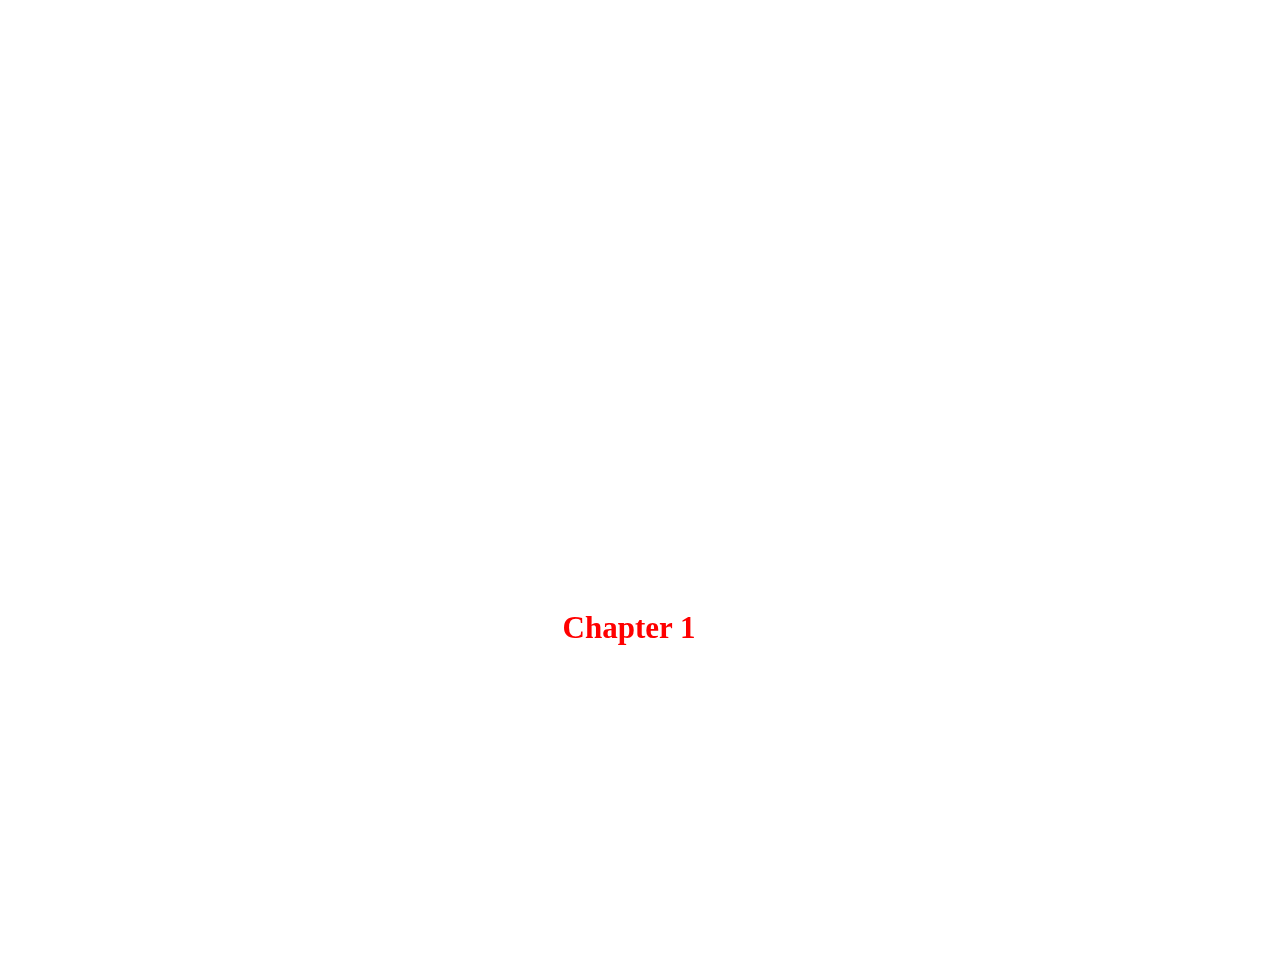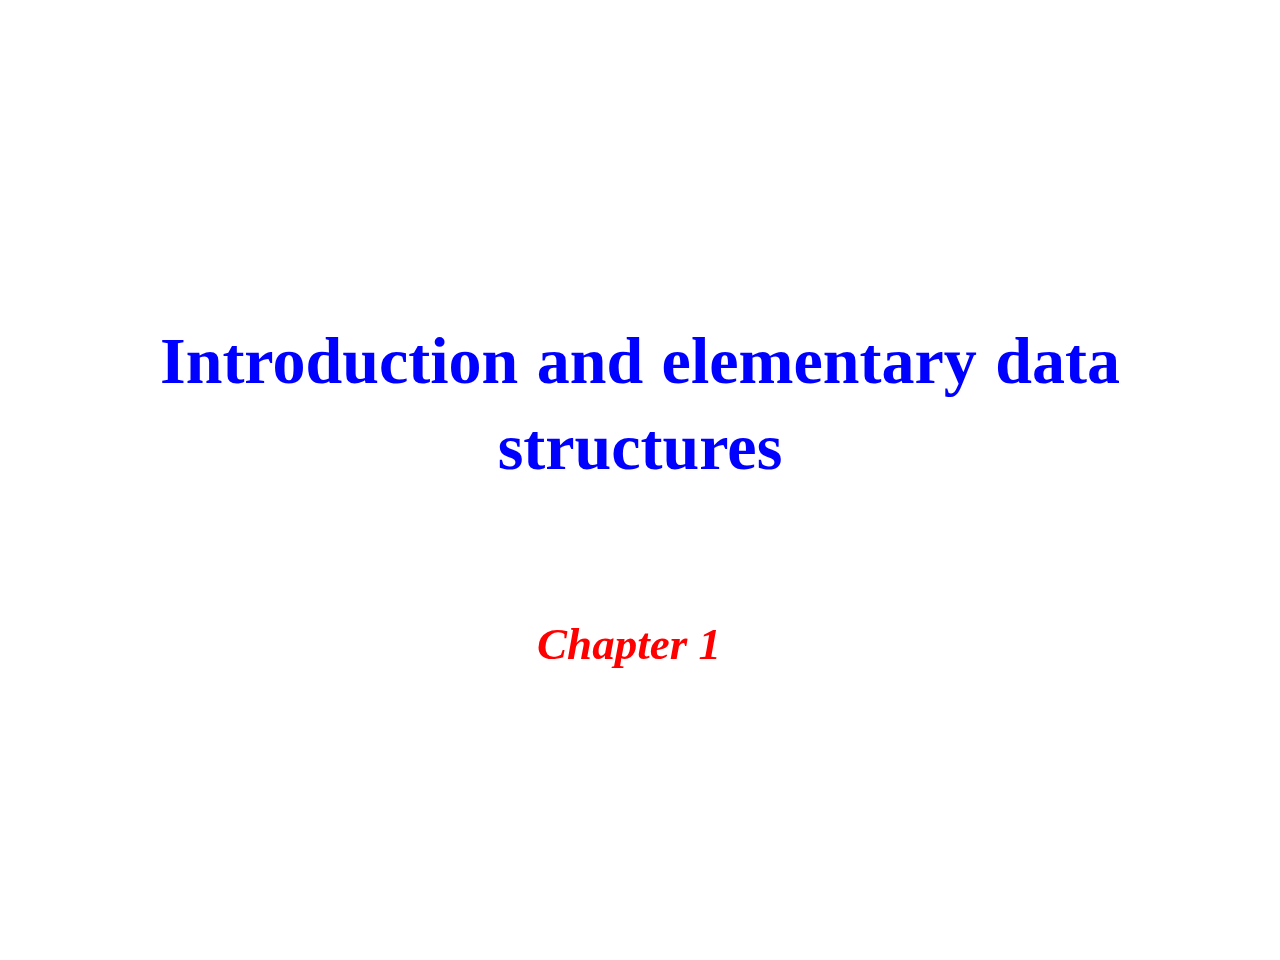--- a/index.html
+++ b/index.html
@@ -47,35 +47,31 @@
   
   .subtitle-block {
     position: absolute;
     left: 104px;
     top: 600px;
     width: 1050px;
     text-align: center;
   }
 
   .slide-subtitle {
-    margin: 16px;
+    margin: 0;
     font-family: "Liberation Serif", "DejaVu Serif", serif;
-    font-size: 45px;
+    font-size: 31px;
     font-weight: bold;
-    font-style: italic;
     line-height: 56px;
     color: #ff0000;
   }
 </style>
 </head>
 <body>
 
 <div class="slide" style="background: rgb(255, 255, 255);">
 
-  <div class="title-block">
-    <h1 class="slide-title" style="color: rgb(0, 0, 255);">Introduction and elementary data structures</h1>
-  </div>
 
   <div class="subtitle-block">
     <p class="slide-subtitle" style="color: rgb(255, 0, 0);">Chapter 1</p>
   </div>
 
 </div>
 
 </body></html>

